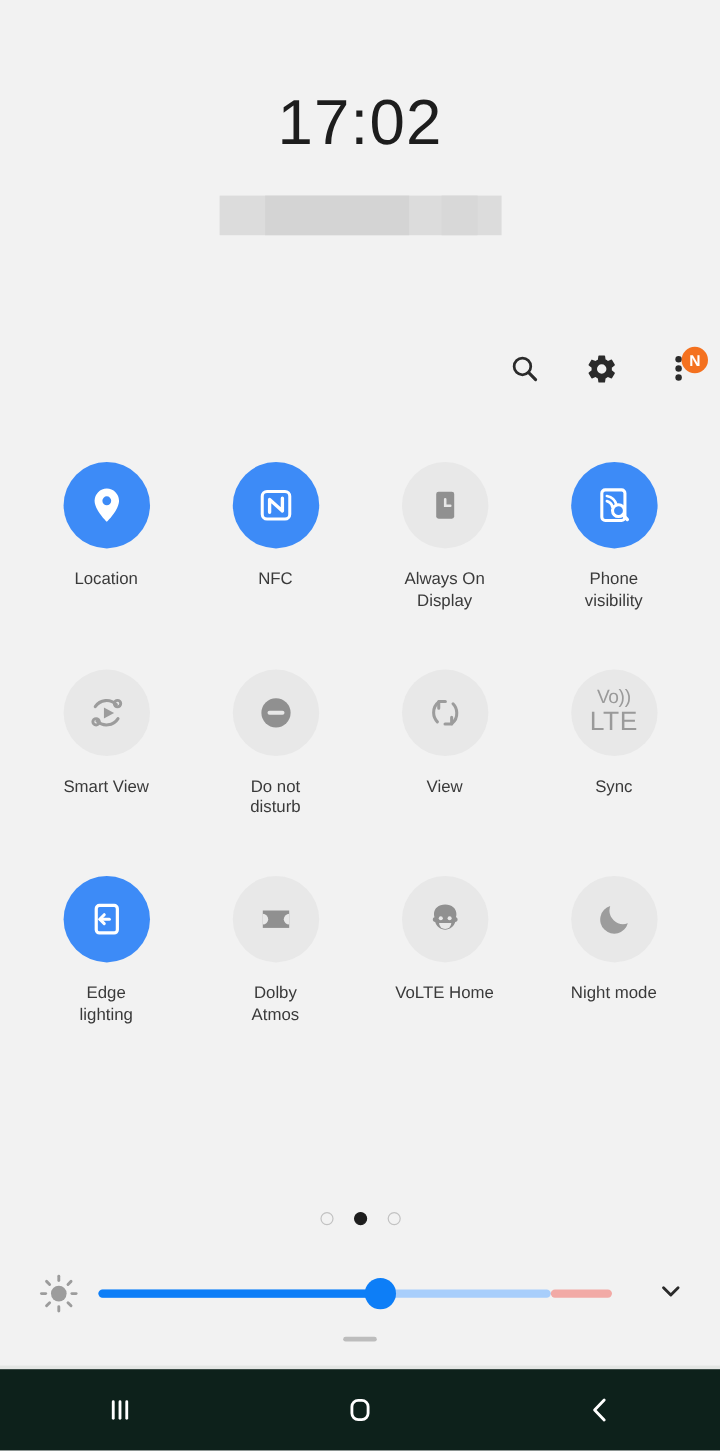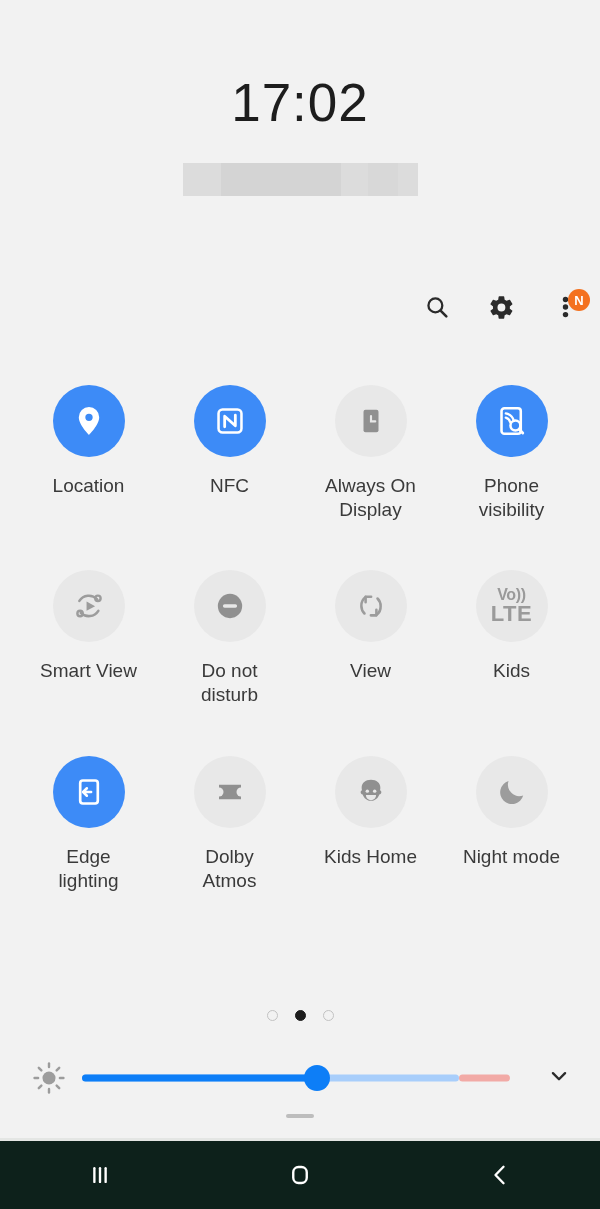--- a/index.html
+++ b/index.html
@@ -107,31 +107,31 @@
     height: 72px;
     border-radius: 50%;
     display: flex;
     align-items: center;
     justify-content: center;
     background: #e8e8e8;
   }
   .tile-circle.on { background: #3d8bf7; }
   .tile-label {
     margin-top: 17px;
-    font-size: 19px;
+    font-size: 14px;
     color: #3a3a3a;
     text-align: center;
     line-height: 1.27;
     max-width: 135px;
   }
   .tile-circle svg { display: block; }
   .volte-text {
     text-align: center;
     color: #9a9a9a;
-    font-weight: bold;
+    font-weight: normal;
     line-height: 1.02;
   }
   .volte-text .l1 { font-size: 16px; letter-spacing: -0.3px; }
   .volte-text .l2 { font-size: 22px; letter-spacing: 0.5px; }
 
   
   #smart-view-highlight {
     position: absolute;
     left: 432px;
     top: 378px;
@@ -411,21 +411,21 @@
       <div class="tile-label">View</div>
     </div>
 
     <div class="tile">
       <div class="tile-circle">
         <span class="volte-text">
           <div class="l1">Vo))</div>
           <div class="l2">LTE</div>
         </span>
       </div>
-      <div class="tile-label">Kids</div>
+      <div class="tile-label">Sync</div>
     </div>
 
     <div class="tile">
       <div class="tile-circle on" style="background: rgb(61, 139, 247);">
         <span>
           <svg width="32" height="32" viewBox="0 0 24 24">
             <rect x="5.4" y="3.4" width="13.2" height="17.2" rx="2" fill="none" stroke="#ffffff" stroke-width="2"></rect>
             <path d="M13.6 12H7.8" fill="none" stroke="#ffffff" stroke-width="1.9" stroke-linecap="round"></path>
             <path d="M10.4 9.2L7.6 12l2.8 2.8" fill="none" stroke="#ffffff" stroke-width="1.9" stroke-linecap="round" stroke-linejoin="round"></path>
           </svg>
@@ -451,21 +451,21 @@
       <div class="tile-circle">
         <span>
           <svg width="34" height="34" viewBox="0 0 24 24">
             <path d="M12 3.4c-3.9 0-6.6 2.3-6.6 5.6 0 .7.1 1.3.3 1.8-.6.2-1 .7-1 1.4 0 .8.6 1.4 1.4 1.5.9 2.7 3.2 4.5 5.9 4.5s5-1.8 5.9-4.5c.8-.1 1.4-.7 1.4-1.5 0-.7-.4-1.2-1-1.4.2-.5.3-1.1.3-1.8 0-3.3-2.7-5.6-6.6-5.6z" fill="#909090"></path>
             <circle cx="9.4" cy="11.4" r="1.2" fill="#e8e8e8"></circle>
             <circle cx="14.6" cy="11.4" r="1.2" fill="#e8e8e8"></circle>
             <path d="M8.4 14.2h7.2a3.6 3.6 0 0 1-7.2 0z" fill="#e8e8e8"></path>
           </svg>
         </span>
       </div>
-      <div class="tile-label">Kids Home</div>
+      <div class="tile-label">VoLTE Home</div>
     </div>
 
     <div class="tile">
       <div class="tile-circle">
         <span>
           <svg width="32" height="32" viewBox="0 0 24 24">
             <path d="M20.4 14.6A8.6 8.6 0 0 1 9.4 3.8a8.8 8.8 0 1 0 11 10.8z" fill="#9c9c9c"></path>
           </svg>
         </span>
       </div>

